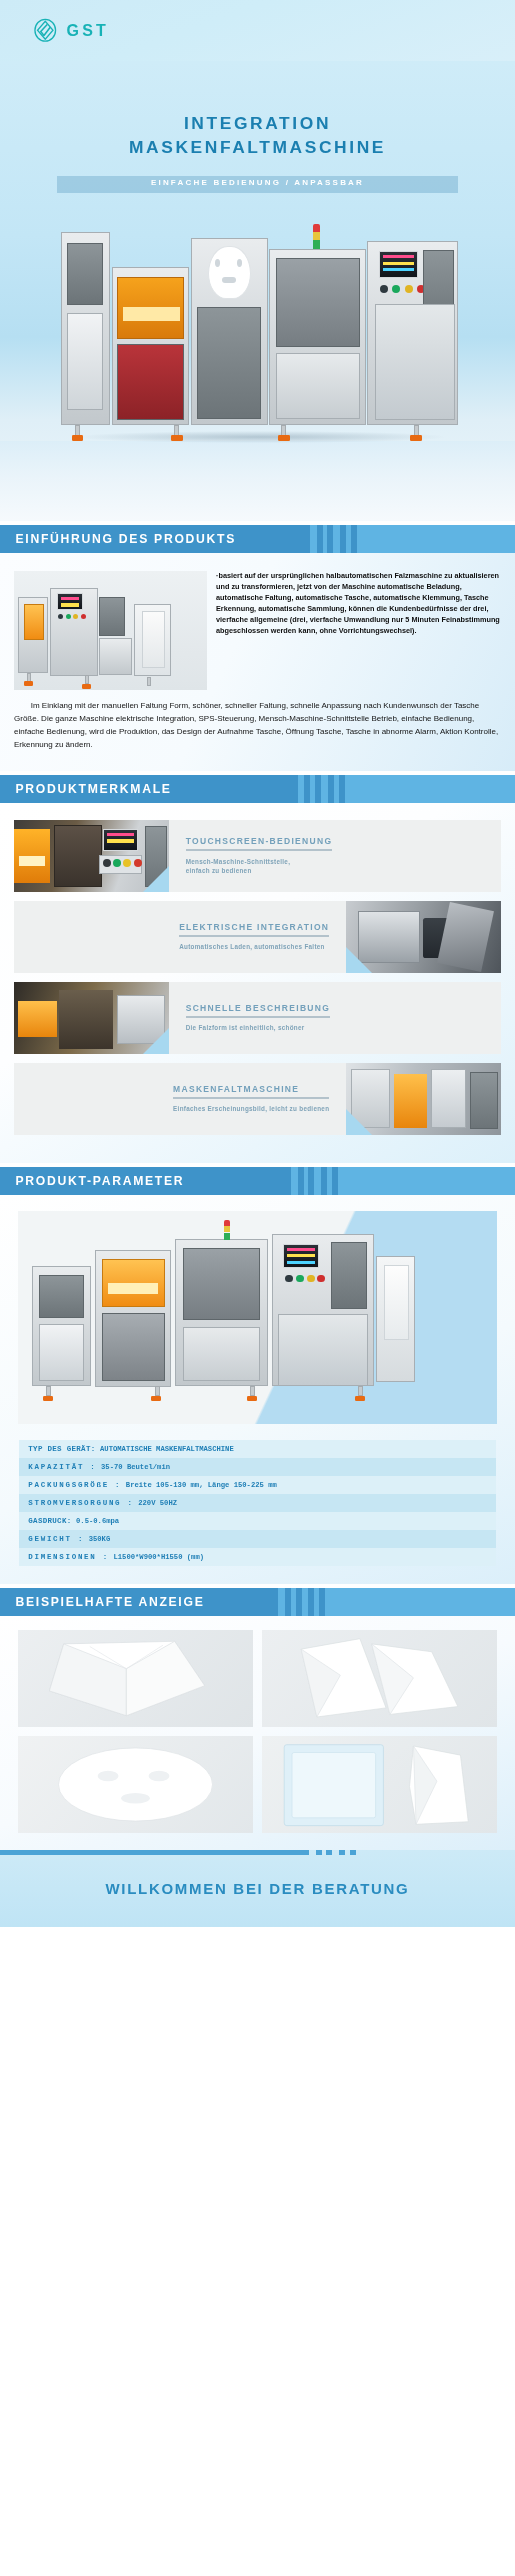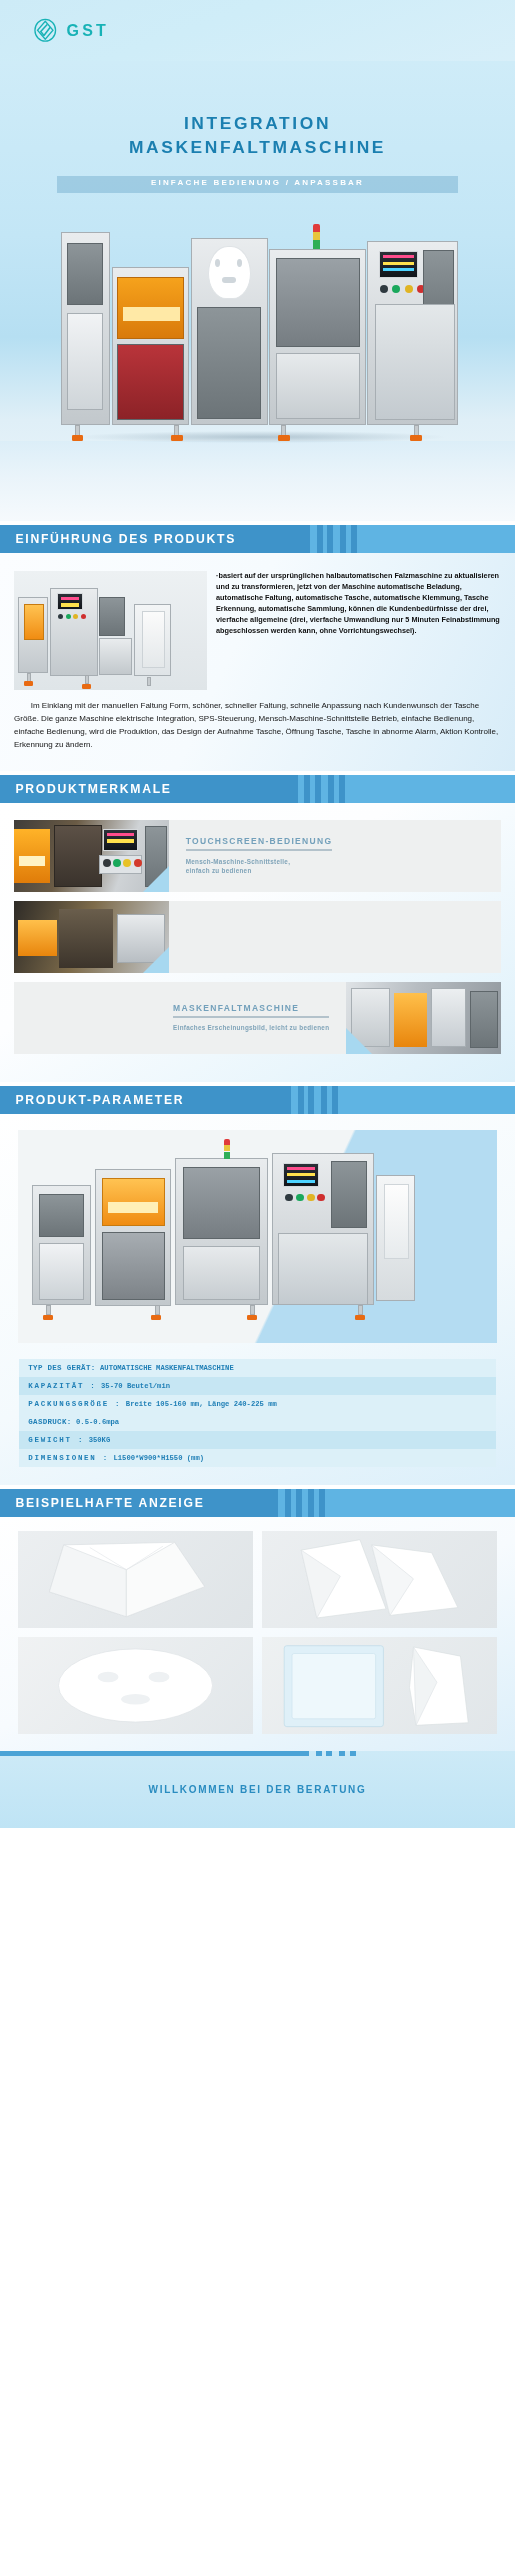--- a/index.html
+++ b/index.html
@@ -197,21 +197,21 @@
   .gcell.g4 { background: linear-gradient(135deg,#eef1f2 0%,#e1e6e9 100%); }
 
   
   .footer {
     height: 77px;
     background: linear-gradient(180deg,#cdeaf7 0%, #bfe4f5 100%);
     display:flex; align-items:center; justify-content:center;
     position: relative;
   }
   .footer-text {
-    font-size: 10px; font-weight:bold; letter-spacing:1.7px; color:#2a8cc0;
+    font-size: 15px; font-weight:bold; letter-spacing:1.7px; color:#2a8cc0;
   }
   .footer-rule-wrap { position:absolute; left:0; right:0; top:0; height:5.2px; }
   .footer-rule-dark { position:absolute; left:0; top:0; height:5.2px; width:309px; background:#4ba3d6; }
   .footer-rule-light { position:absolute; left:0; right:0; top:0; height:5.2px; background:#7dc3e8; z-index:-1; }
   .footer-stripe { position:absolute; top:0; height:5.2px; width:5.8px; background:#4ba3d6; }
 </style>
 </head>
 <body>
 
 <div class="page">
@@ -357,27 +357,45 @@
         <div class="corner-tri" style="right:0; bottom:0; border-left:26px solid transparent; border-bottom:26px solid #a7d8f0;"></div>
       </div>
       <div class="ftext">
         <div class="ftitle">TOUCHSCREEN-BEDIENUNG</div>
         <div class="frule"></div>
         <div class="fdesc" style="white-space:pre-line">Mensch-Maschine-Schnittstelle,
 einfach zu bedienen</div>
       </div>
     </div>
 
+    <div class="fcard right-img">
+      <div class="fimg" style="background:linear-gradient(110deg,#c8ccd0 0%,#9aa0a5 40%,#4e545a 100%);">
+        <div class="mc" style="left:11.6px; top:10.3px; width:62px; height:52px; background:linear-gradient(180deg,#dfe3e6,#9aa1a7); border:0.6px solid #868d93;"></div>
+        <div class="mc" style="left:77px; top:16.7px; width:45px; height:40px; background:linear-gradient(180deg,#3a4046,#23282d); border-radius:2.6px;"></div>
+        <div class="mc" style="left:97px; top:5.2px; width:45px; height:62px; background:linear-gradient(160deg,#babfc4,#70767c); transform:rotate(12deg);"></div>
+        <div class="corner-tri" style="left:0; bottom:0; border-right:26px solid transparent; border-bottom:26px solid #a7d8f0;"></div>
+      </div>
+      <div class="ftext">
+        <div class="ftitle">ELEKTRISCHE INTEGRATION</div>
+        <div class="frule"></div>
+        <div class="fdesc" style="white-space:pre-line">Automatisches Laden, automatisches Falten</div>
+      </div>
+    </div>
 
     <div class="fcard left-img">
       <div class="fimg" style="background:linear-gradient(110deg,#2e2b27 0%,#7d6b4a 45%,#c8ccd0 100%);">
         <div class="mc" style="left:3.9px; top:19.3px; width:39px; height:36px; background:linear-gradient(180deg,#ffc04b,#e8850c);"></div>
         <div class="mc" style="left:45px; top:7.7px; width:54px; height:59px; background:linear-gradient(180deg,#6a5e4c,#3c342b);"></div>
         <div class="mc" style="left:103px; top:13px; width:48px; height:49px; background:linear-gradient(180deg,#e8ebed,#b8bec3); border:0.6px solid #a2a9ae;"></div>
         <div class="corner-tri" style="right:0; bottom:0; border-left:26px solid transparent; border-bottom:26px solid #a7d8f0;"></div>
+      </div>
+      <div class="ftext">
+        <div class="ftitle">SCHNELLE BESCHREIBUNG</div>
+        <div class="frule"></div>
+        <div class="fdesc" style="white-space:pre-line">Die Falzform ist einheitlich, schöner</div>
       </div>
     </div>
 
     <div class="fcard right-img">
       <div class="fimg" style="background:linear-gradient(110deg,#dfe3e6 0%,#b7bdc2 40%,#8e959b 100%);">
         <div class="mc mc-panel" style="left:5.2px; top:6.4px; width:39px; height:59px;"></div>
         <div class="mc" style="left:48px; top:11.6px; width:33px; height:54px; background:linear-gradient(180deg,#ffc04b,#e8850c);"></div>
         <div class="mc mc-panel" style="left:85px; top:6.4px; width:35px; height:59px; background:linear-gradient(180deg,#eceff1,#c5cbd0);"></div>
         <div class="mc mc-dark" style="left:124px; top:9px; width:28px; height:57px;"></div>
         <div class="corner-tri" style="left:0; bottom:0; border-right:26px solid transparent; border-bottom:26px solid #a7d8f0;"></div>
@@ -448,21 +466,25 @@
       <div class="prow odd">
         <span class="pkey tight">TYP DES GERÄT:</span>
         <span class="pval">AUTOMATISCHE MASKENFALTMASCHINE</span>
       </div>
       <div class="prow even">
         <span class="pkey">KAPAZITÄT :</span>
         <span class="pval">35-70 Beutel/min</span>
       </div>
       <div class="prow odd">
         <span class="pkey">PACKUNGSGRÖßE :</span>
-        <span class="pval">Breite 105-160 mm, Länge 240-225 mm</span>
+        <span class="pval">Breite 105-130 mm, Länge 150-225 mm</span>
+      </div>
+      <div class="prow even">
+        <span class="pkey">STROMVERSORGUNG :</span>
+        <span class="pval">220V 50HZ</span>
       </div>
       <div class="prow odd">
         <span class="pkey tight">GASDRUCK:</span>
         <span class="pval">0.5-0.6mpa</span>
       </div>
       <div class="prow even">
         <span class="pkey">GEWICHT :</span>
         <span class="pval">350KG</span>
       </div>
       <div class="prow odd">

